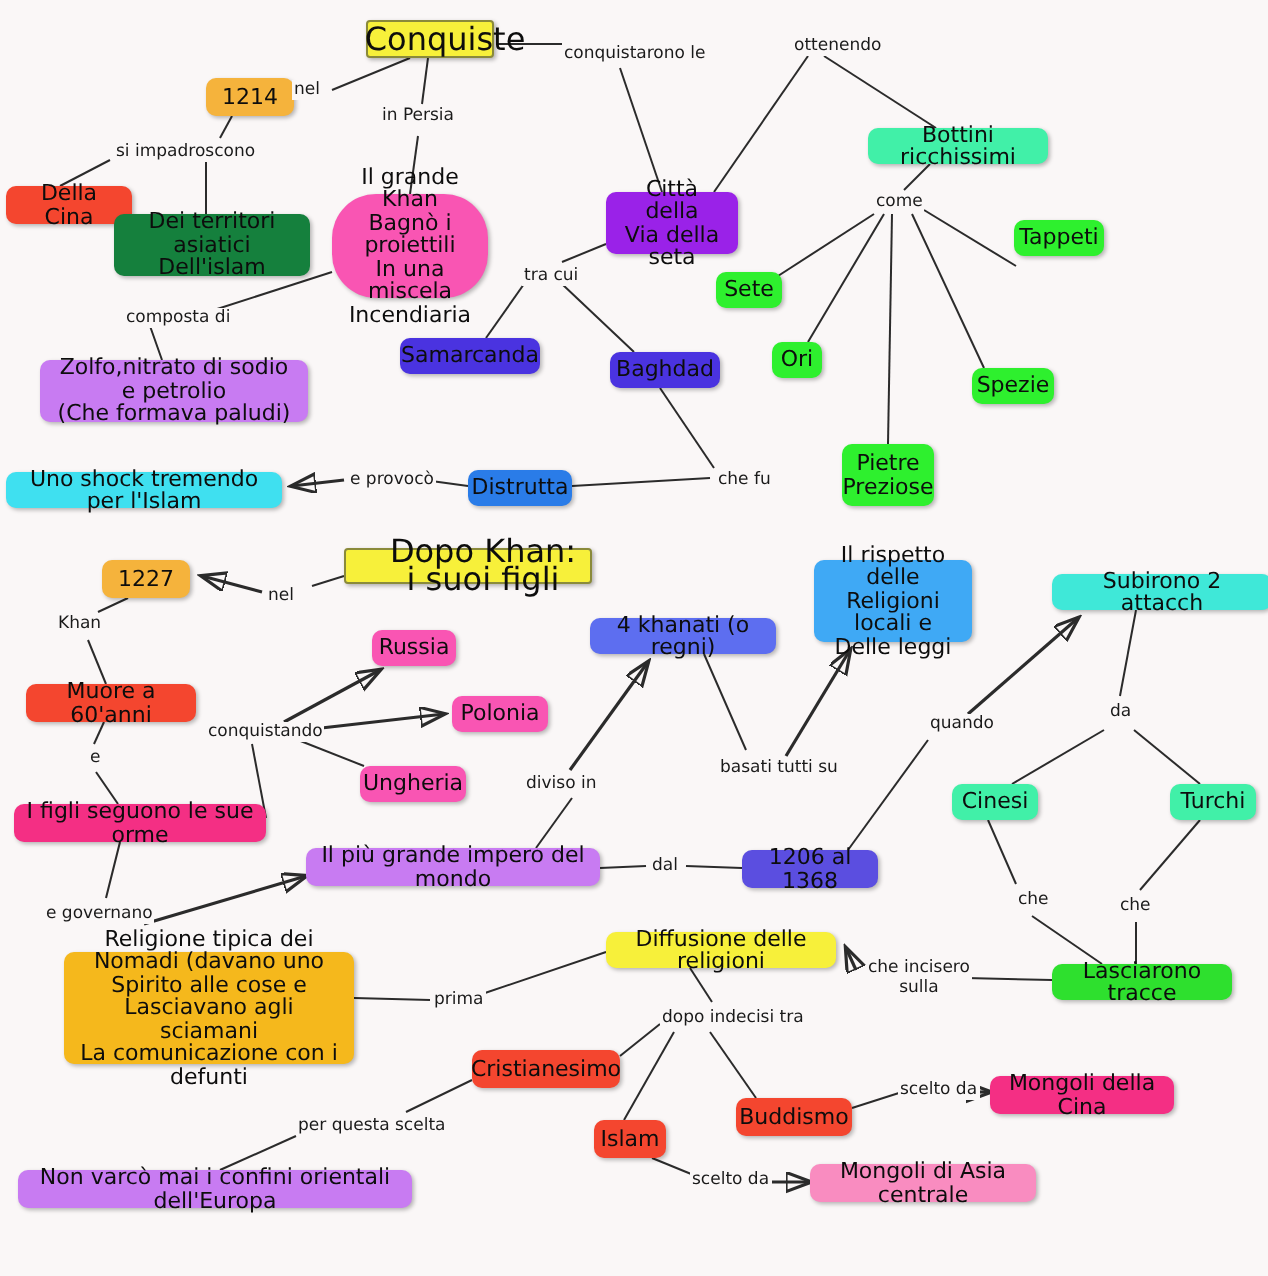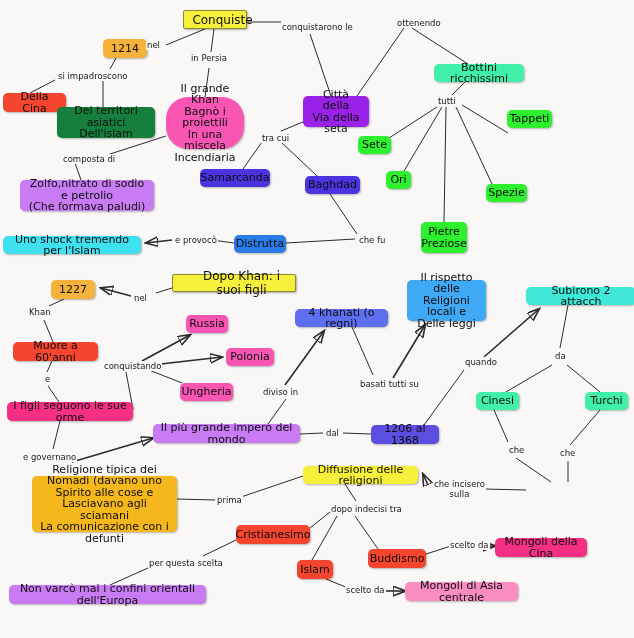--- a/index.html
+++ b/index.html
@@ -43,21 +43,21 @@
     display: flex;
     align-items: center;
     justify-content: center;
     padding: 2px 5px;
     white-space: pre-line;
     box-shadow: 1px 1px 2px rgba(0,0,0,0.28);
     z-index: 3;
   }
   .node.title {
     border-radius: 2px;
-    font-size: 12px;
+    font-size: 16px;
     line-height: 14px;
     border: 1px solid #8a8a3a;
     box-shadow: 1px 1px 2px rgba(0,0,0,0.3);
     padding-left: 20px;
   }
   .edge-label {
     position: absolute;
     font-size: 8.5px;
     line-height: 10px;
     color: #1a1a1a;
@@ -214,41 +214,42 @@
   <div class="node" style="left:180px; top:383px; width:53px; height:18px; background:#f955b3;"><span>Ungheria</span></div>
   <div class="node" style="left:153px; top:424px; width:147px; height:19px; background:#c87bf2;"><span>Il più grande impero del mondo</span></div>
   <div class="node" style="left:295px; top:309px; width:93px; height:18px; background:#5d6ef0;"><span>4 khanati (o regni)</span></div>
   <div class="node" style="left:407px; top:280px; width:79px; height:41px; background:#3fa9f5;"><span>Il rispetto delle
 Religioni locali e
 Delle leggi</span></div>
   <div class="node" style="left:371px; top:425px; width:68px; height:19px; background:#5b4ee0;"><span>1206 al 1368</span></div>
   <div class="node" style="left:526px; top:287px; width:110px; height:18px; background:#3fe8d8;"><span>Subirono 2 attacch</span></div>
   <div class="node" style="left:476px; top:392px; width:43px; height:18px; background:#41f0a8;"><span>Cinesi</span></div>
   <div class="node" style="left:585px; top:392px; width:43px; height:18px; background:#41f0a8;"><span>Turchi</span></div>
+  <div class="node" style="left:526px; top:482px; width:90px; height:18px; background:#2ee02e;"><span>Lasciarono tracce</span></div>
   <div class="node" style="left:303px; top:466px; width:115px; height:18px; background:#f7f03a;"><span>Diffusione delle religioni</span></div>
   <div class="node" style="left:32px; top:476px; width:145px; height:56px; background:#f5b81c;"><span>Religione tipica dei
 Nomadi (davano uno
 Spirito alle cose e
 Lasciavano agli sciamani
 La comunicazione con i defunti</span></div>
   <div class="node" style="left:236px; top:525px; width:74px; height:19px; background:#f4462f;"><span>Cristianesimo</span></div>
   <div class="node" style="left:297px; top:560px; width:36px; height:19px; background:#f4462f;"><span>Islam</span></div>
   <div class="node" style="left:368px; top:549px; width:58px; height:19px; background:#f4462f;"><span>Buddismo</span></div>
   <div class="node" style="left:495px; top:538px; width:92px; height:19px; background:#f42f84;"><span>Mongoli della Cina</span></div>
   <div class="node" style="left:405px; top:582px; width:113px; height:19px; background:#f98cc0;"><span>Mongoli di Asia centrale</span></div>
   <div class="node" style="left:9px; top:585px; width:197px; height:19px; background:#c87bf2;"><span>Non varcò mai i confini orientali dell'Europa</span></div>
 
   <div class="edge-label" style="left:146px; top:40px;"><span>nel</span></div>
   <div class="edge-label" style="left:190px; top:53px;"><span>in Persia</span></div>
   <div class="edge-label" style="left:281px; top:22px;"><span>conquistarono le</span></div>
   <div class="edge-label" style="left:396px; top:18px;"><span>ottenendo</span></div>
   <div class="edge-label" style="left:57px; top:71px;"><span>si impadroscono</span></div>
   <div class="edge-label" style="left:62px; top:154px;"><span>composta di</span></div>
   <div class="edge-label" style="left:261px; top:133px;"><span>tra cui</span></div>
-  <div class="edge-label" style="left:437px; top:96px;"><span>tutti</span></div>
+  <div class="edge-label" style="left:437px; top:96px;"><span>come</span></div>
   <div class="edge-label" style="left:358px; top:235px;"><span>che fu</span></div>
   <div class="edge-label" style="left:174px; top:235px;"><span>e provocò</span></div>
   <div class="edge-label" style="left:133px; top:293px;"><span>nel</span></div>
   <div class="edge-label" style="left:28px; top:307px;"><span>Khan</span></div>
   <div class="edge-label" style="left:44px; top:374px;"><span>e</span></div>
   <div class="edge-label" style="left:103px; top:361px;"><span>conquistando</span></div>
   <div class="edge-label" style="left:22px; top:452px;"><span>e governano</span></div>
   <div class="edge-label" style="left:262px; top:387px;"><span>diviso in</span></div>
   <div class="edge-label" style="left:359px; top:379px;"><span>basati tutti su</span></div>
   <div class="edge-label" style="left:325px; top:428px;"><span>dal</span></div>

